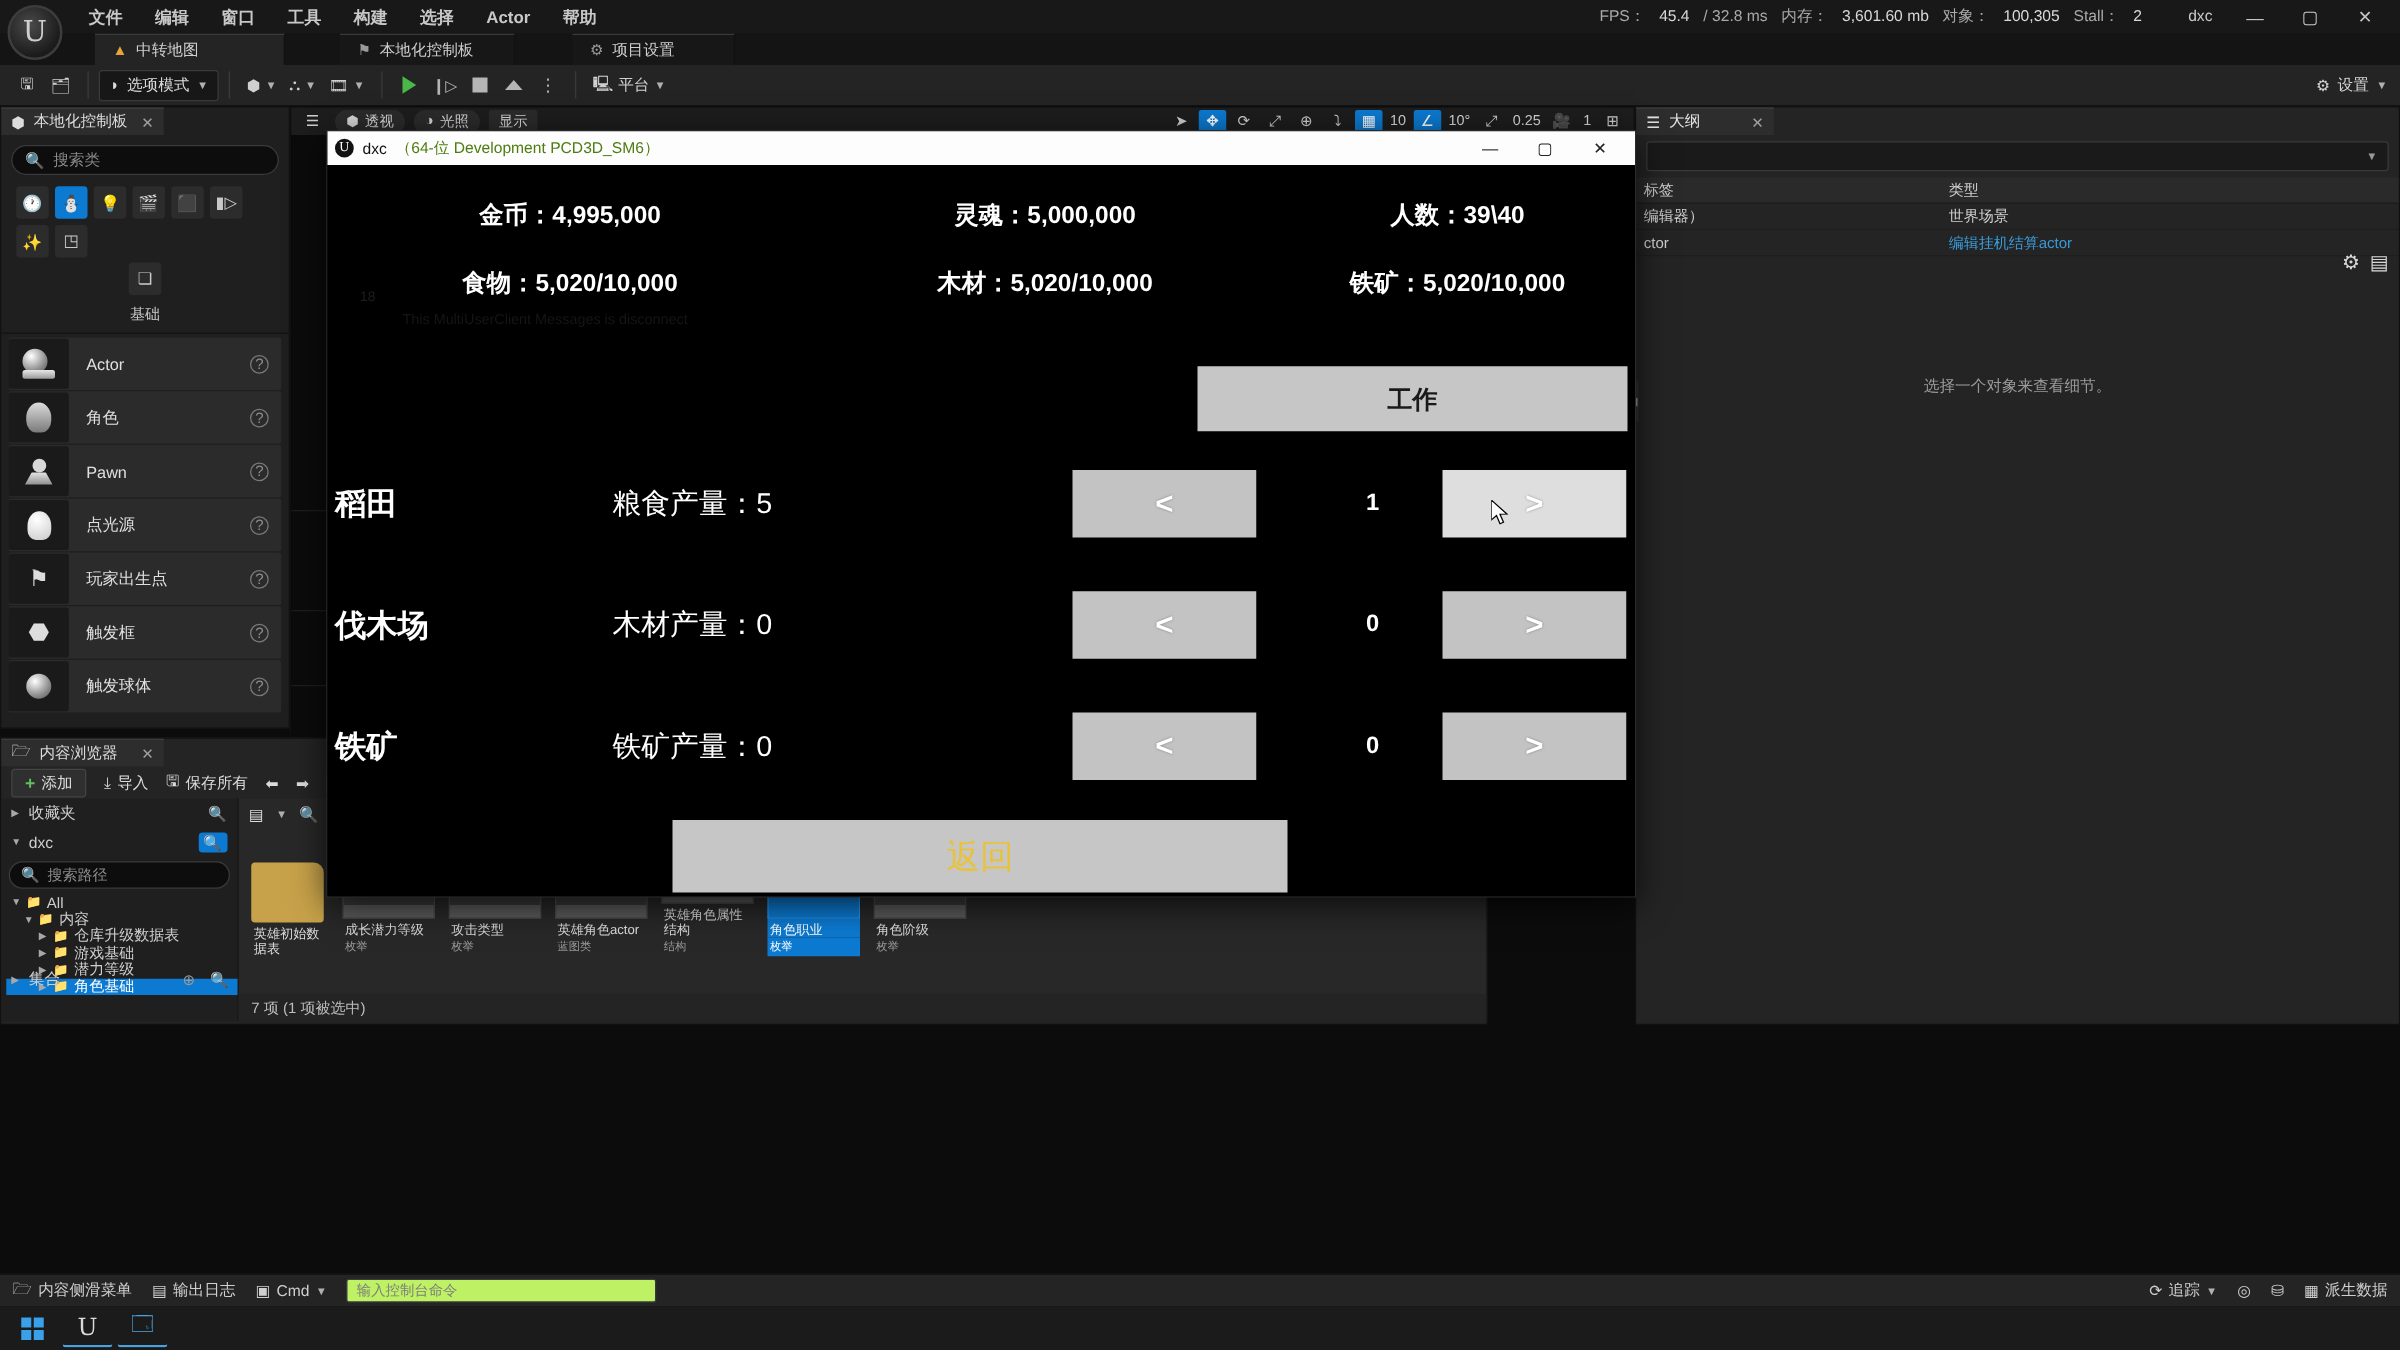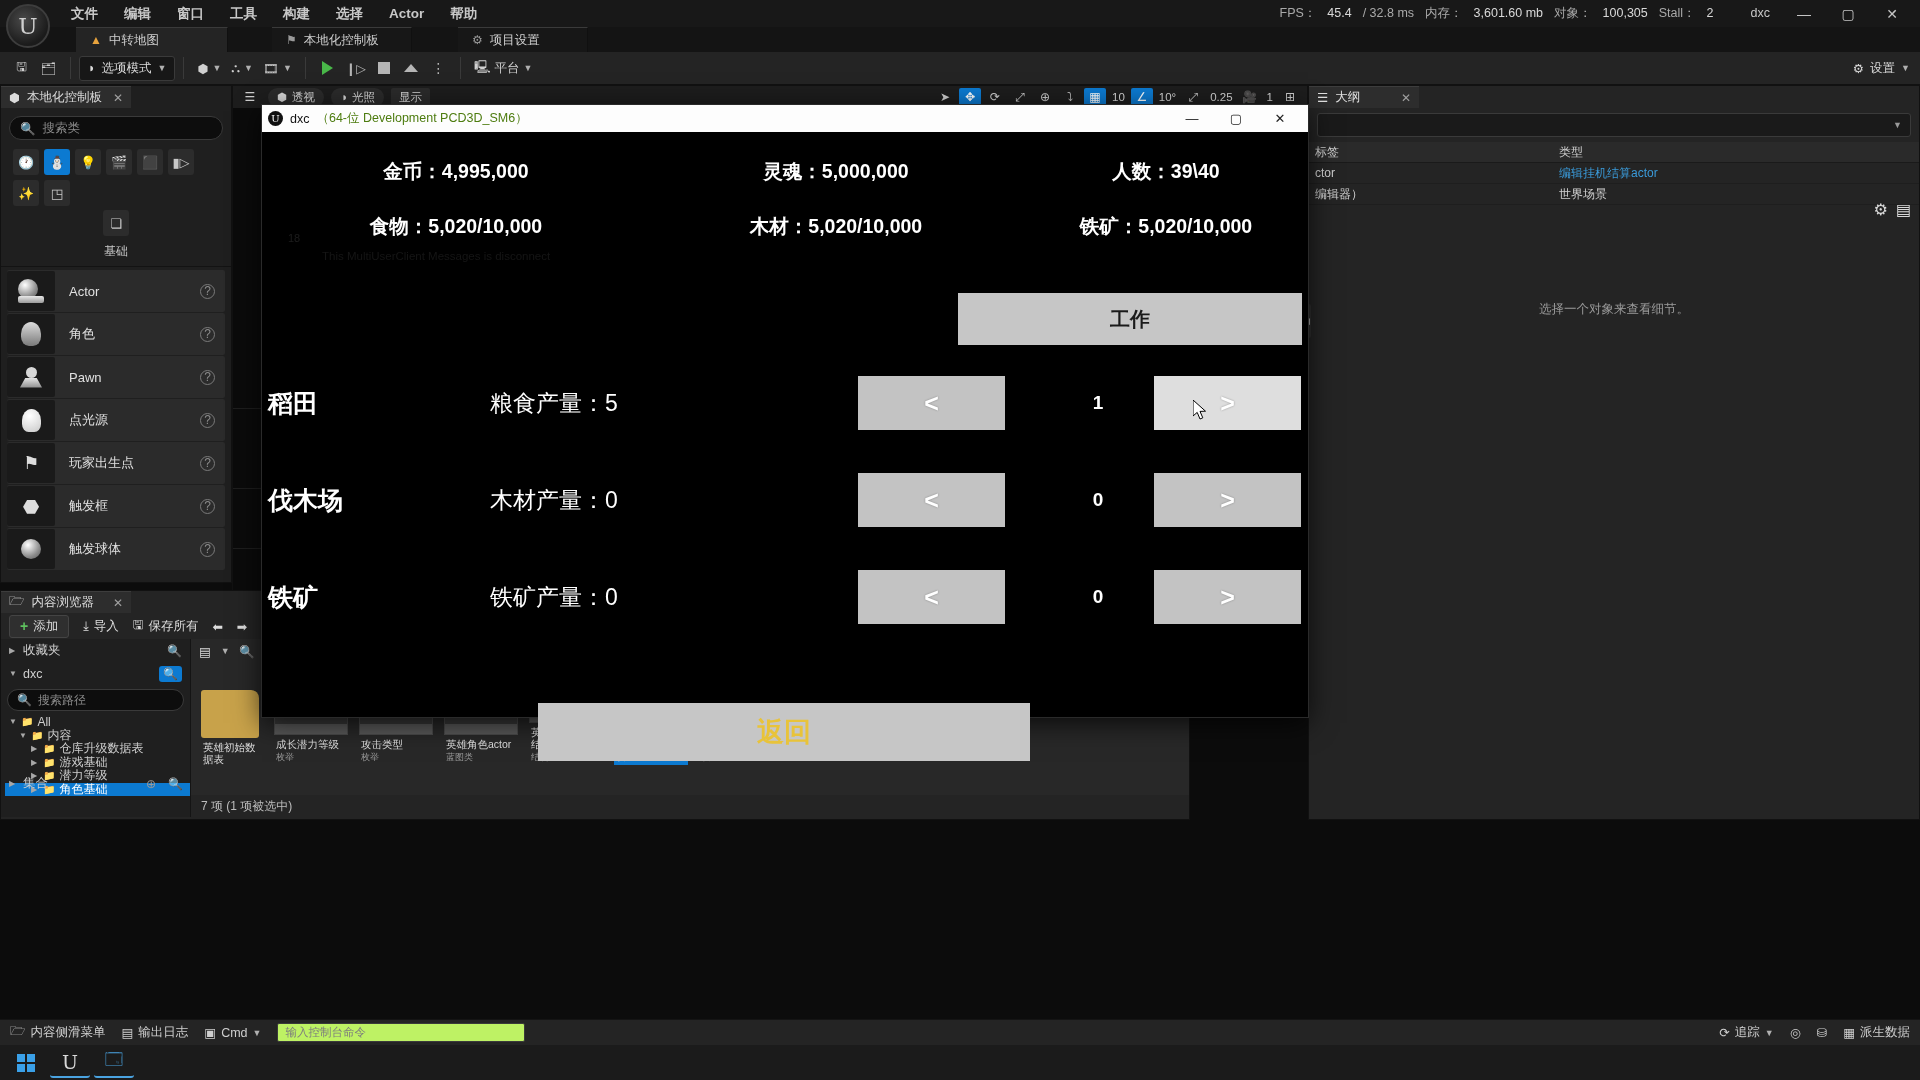--- a/index.html
+++ b/index.html
@@ -241,21 +241,21 @@
   }
   .arrbtn.left{ left:596px; }
   .arrbtn.right{ left:892px; }
   .arrbtn.hot{ background:#dedede; }
   .bcount{ position:absolute; left:806px; top:50%; transform:translateY(-50%);
            width:60px; text-align:center; font-size:19px; font-weight:bold; color:#fff;}
 
   .backbtn{
     position:absolute; left:276px; top:524px; width:492px; height:58px;
     background:#c6c6c6; display:flex; align-items:center; justify-content:center;
-    font-size:27px; font-weight:bold; color:#e8c33a;margin-top:47px;
+    font-size:27px; font-weight:normal; color:#e8c33a;
   }
   .cursor{ position:absolute; left:931px; top:268px; width:0;height:0; z-index:60;}
   .cursor svg{ display:block; }
 </style>
 </head>
 <body>
 
 <div id="root">
 
   <div class="menubar">
@@ -492,26 +492,26 @@
       <span class="x" style="margin-left:auto;font-size:12px;color:#a0a0a0">✕</span>
     </div>
     <div class="ot-search">
       <span style="margin-left:auto;font-size:9px;color:#9a9a9a">▼</span>
     </div>
     <div class="ot-cols">
       <span style="width:250px;padding-left:6px">标签</span>
       <span>类型</span>
     </div>
     <div class="ot-rowline">
+      <span style="width:250px;padding-left:6px">编辑器）</span>
+      <span>世界场景</span>
+    </div>
+    <div class="ot-rowline">
       <span style="width:250px;padding-left:6px">ctor</span>
       <span class="link">编辑挂机结算actor</span>
-    </div>
-    <div class="ot-rowline">
-      <span style="width:250px;padding-left:6px">编辑器）</span>
-      <span>世界场景</span>
     </div>
     <div class="ot-rightic">
       <span>⚙</span>
       <span>▤</span>
     </div>
     <div class="details-empty">选择一个对象来查看细节。</div>
     <div class="ot-sidebtn">◀</div>
   </div>
 
   <div class="panel" id="contentbrowser">

